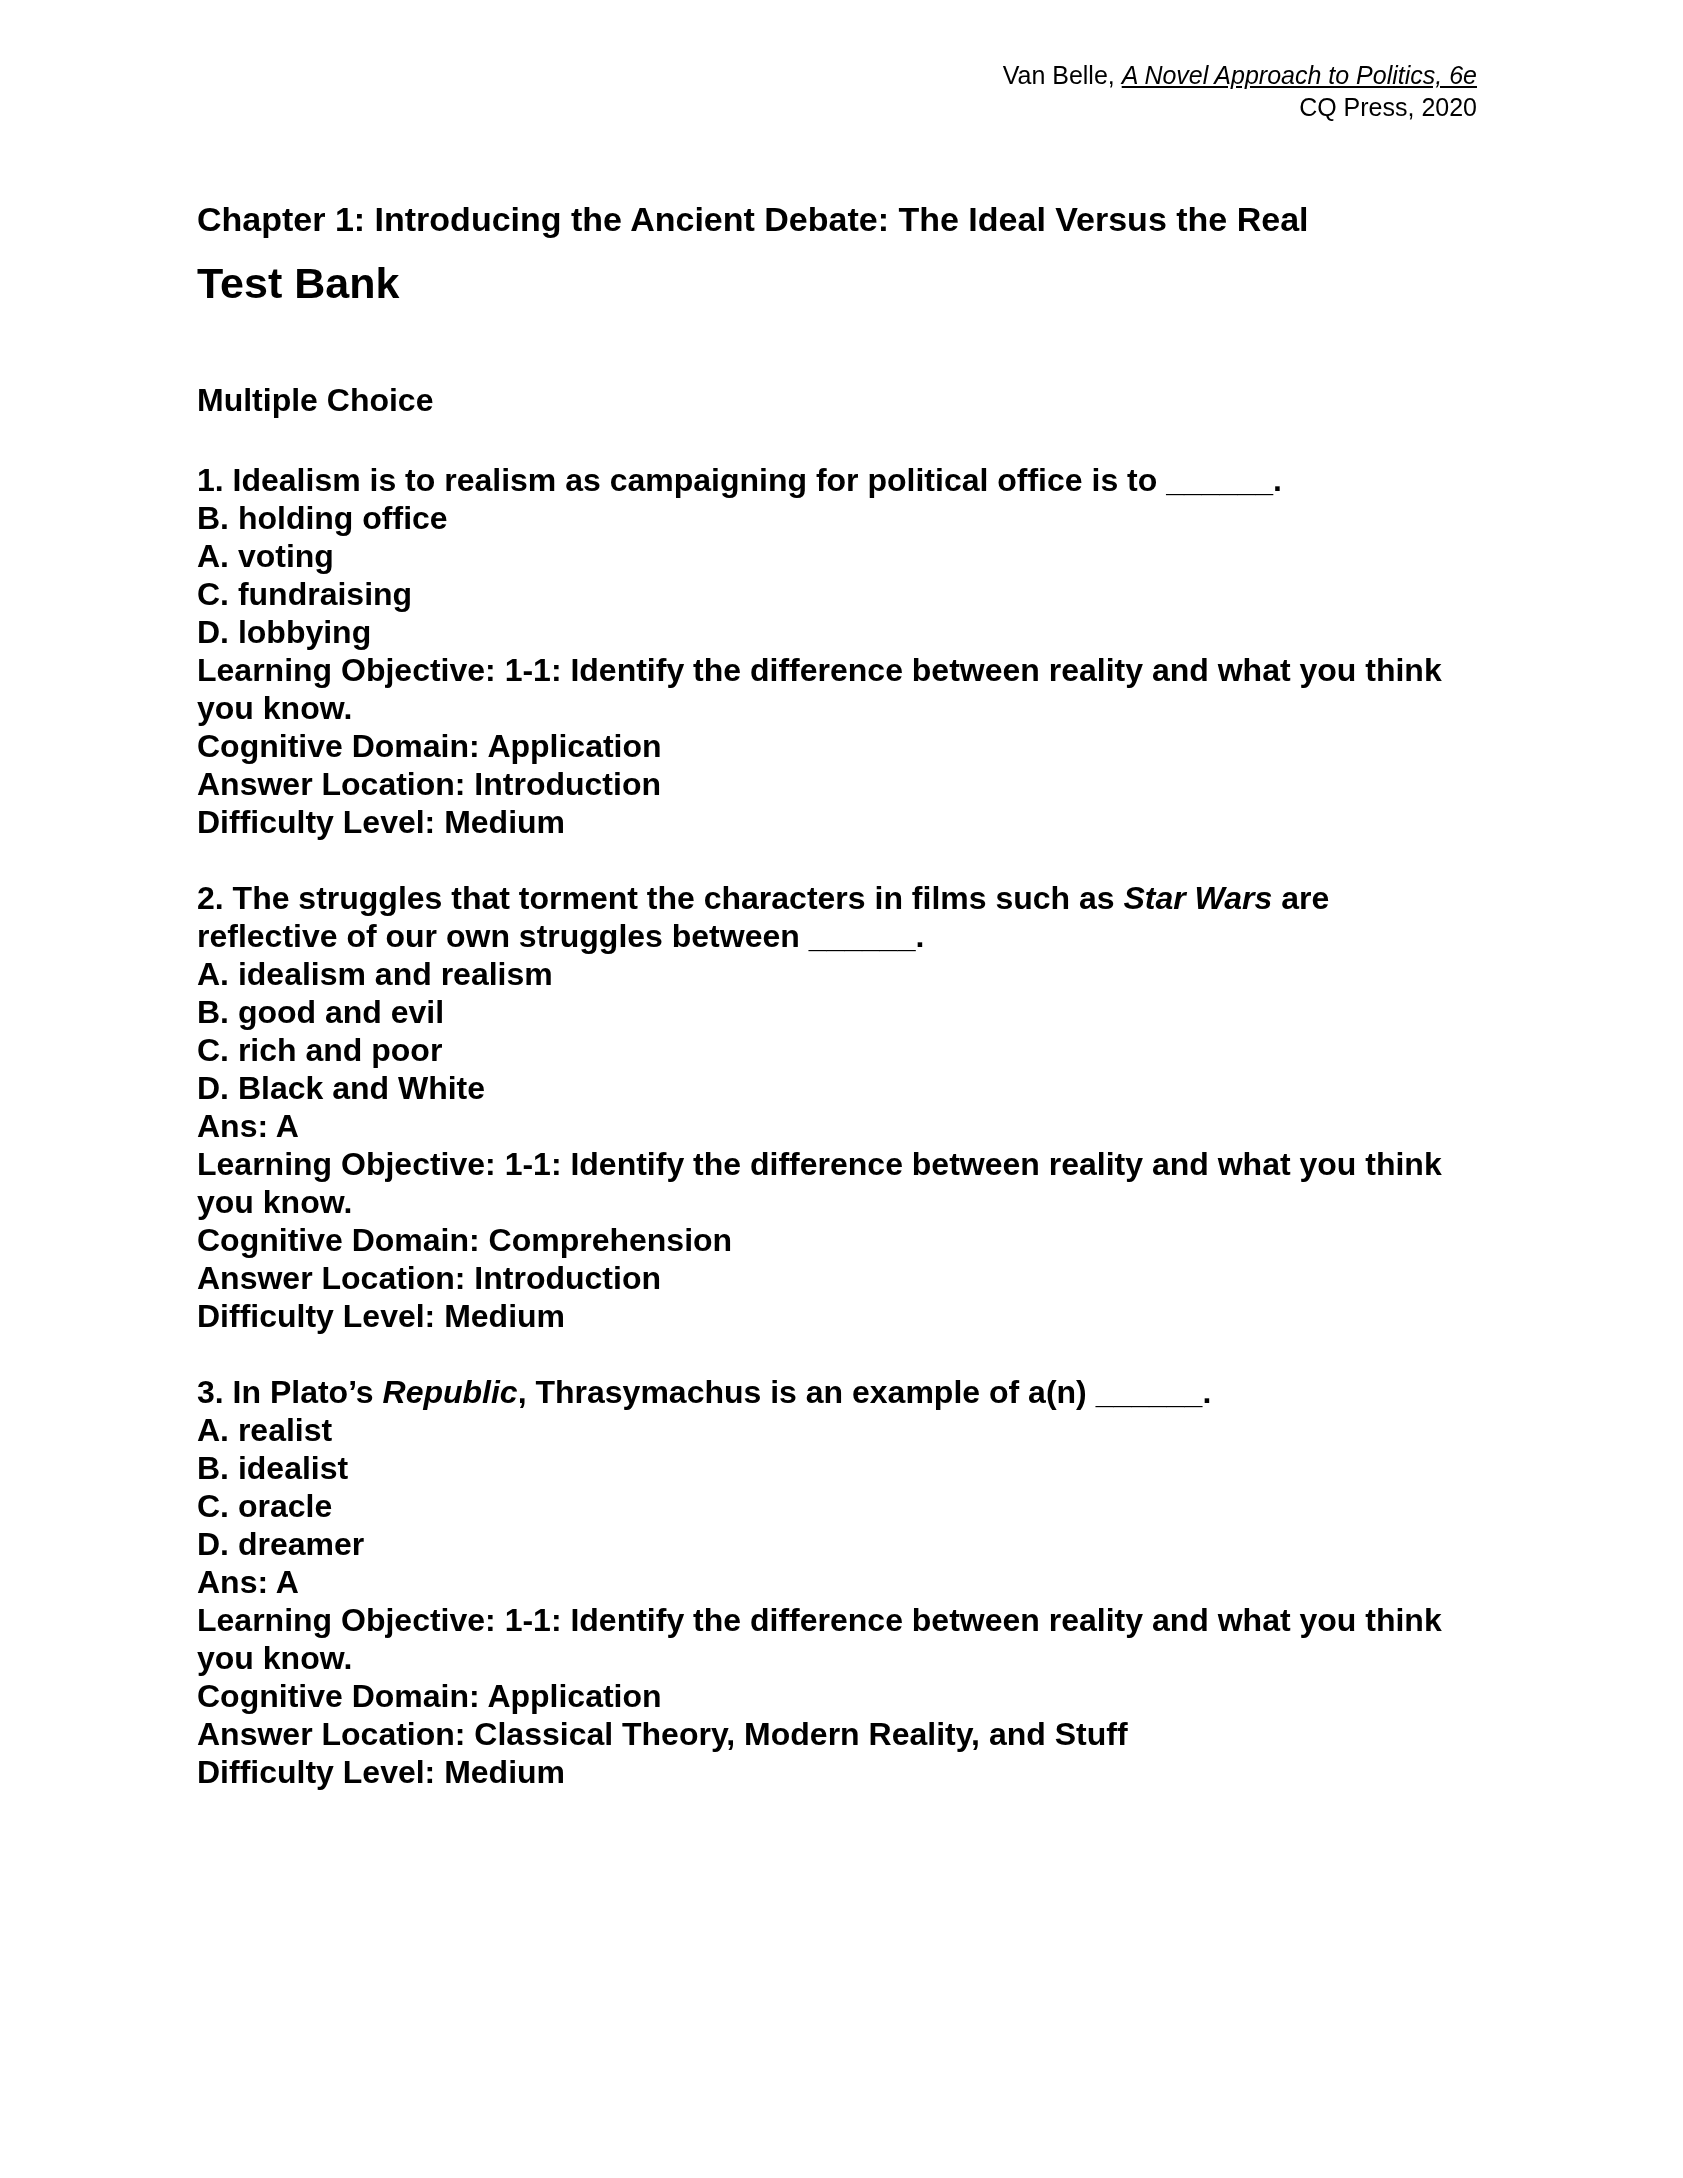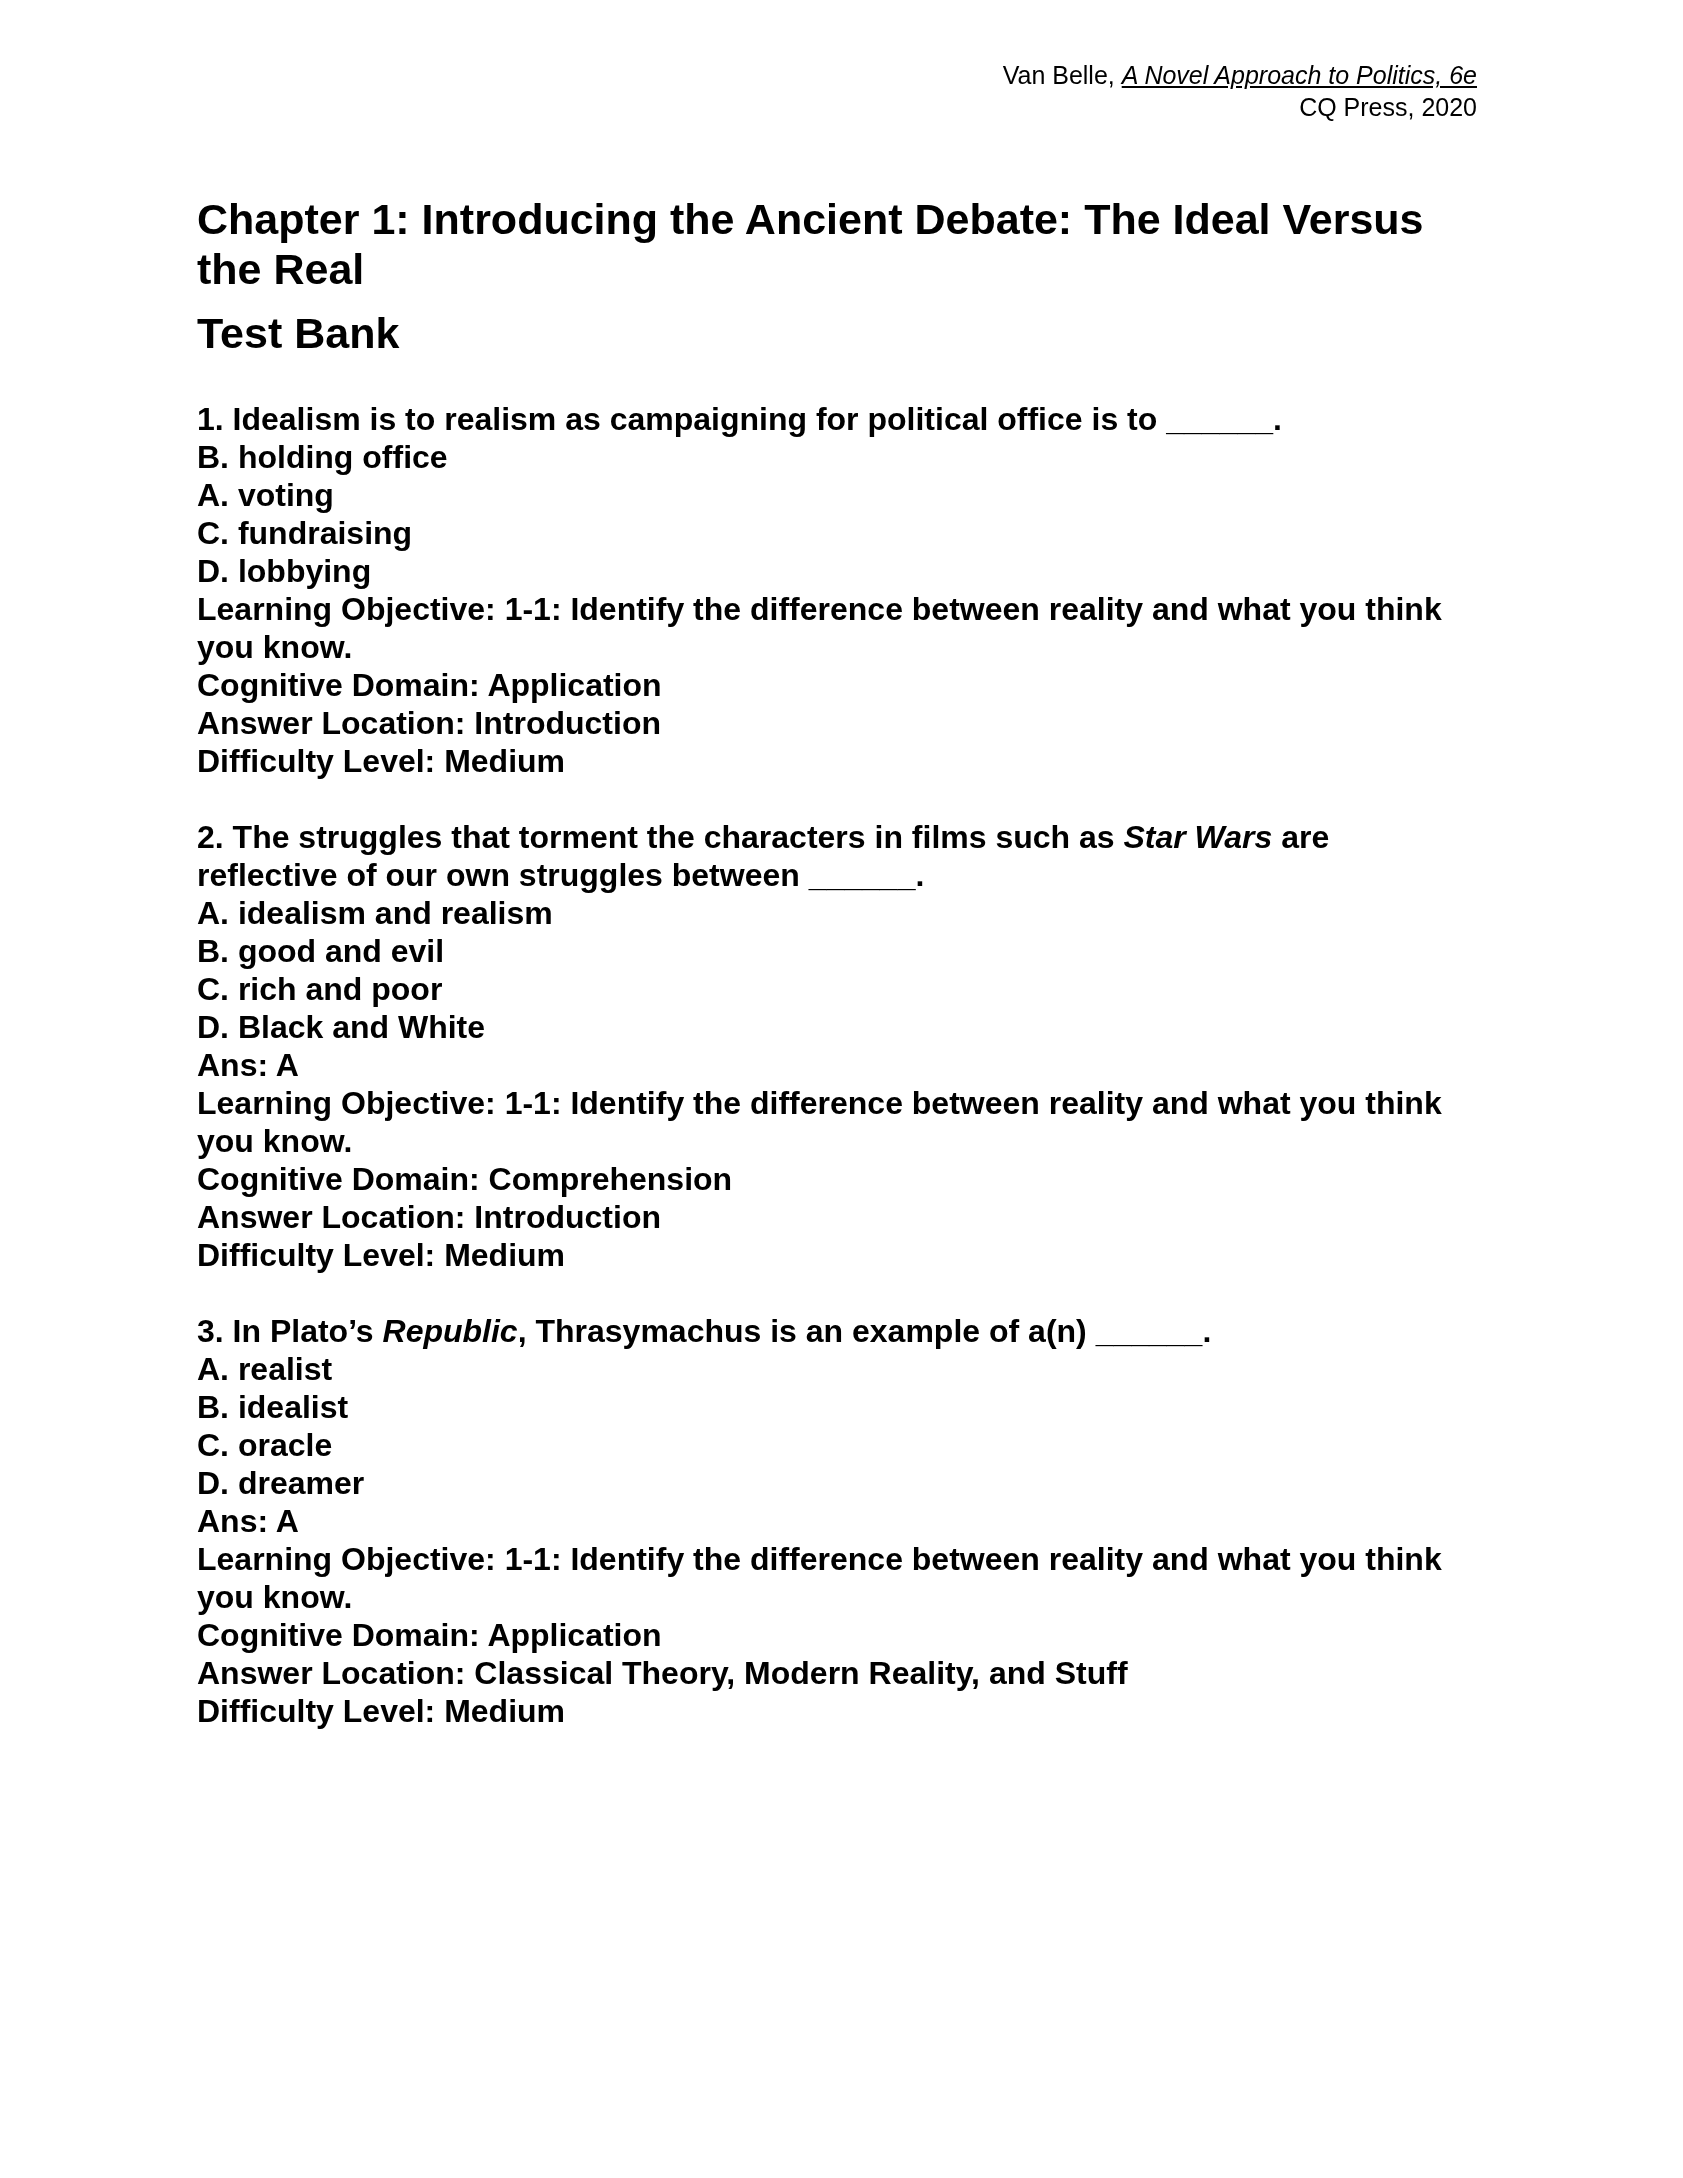--- a/index.html
+++ b/index.html
@@ -2,39 +2,40 @@
 <html><head>
 <meta charset="utf-8">
 <style>
   html, body { margin:0; padding:0; background:#ffffff; }
   body { width:1683px; height:2178px; position:relative; overflow:hidden;
          font-family:"Liberation Sans", sans-serif; color:#000; }
   .header { position:absolute; right:206px; top:59px; text-align:right;
             font-size:25px; line-height:32px; }
   .header .ital { font-style:italic;text-decoration:underline; }
   .content { position:absolute; left:197px; top:194px; width:1267px; }
-  .chapter-title { font-size:43px; font-weight:bold; line-height:50px; margin:0; }
+  .chapter-title { font-size:34px; font-weight:bold; line-height:50px; margin:0; }
   .test-bank { font-size:43px; font-weight:bold; line-height:50px; margin:14px 0 0 0; }
   .section-title { font-size:32px; font-weight:bold; line-height:38px; margin:73px 0 0 0; }
   .questions { margin-top:42px;font-weight:bold; }
   .question { font-size:32px; line-height:38px; margin-bottom:38px; }
   .line { display:block; white-space:pre-wrap; }
   .q-stem em { font-style:italic; }
 </style>
 </head>
 <body>
 
 <div class="header">
   <div><span>Van Belle, </span><span class="ital">A Novel Approach to Politics, 6e</span></div>
   <div>CQ Press, 2020</div>
 </div>
 
 <div class="content">
   <h1 class="chapter-title">Chapter 1: Introducing the Ancient Debate: The Ideal Versus the Real</h1>
   <h2 class="test-bank">Test Bank</h2>
+  <h3 class="section-title">Multiple Choice</h3>
 
   <div class="questions">
     <div class="question">
       <span class="line q-stem"><span>1. Idealism is to realism as campaigning for political office is to ______.</span><em></em><span></span></span>
       <span class="line">B. holding office</span>
       <span class="line">A. voting</span>
       <span class="line">C. fundraising</span>
       <span class="line">D. lobbying</span>
       <span class="line">Learning Objective: 1-1: Identify the difference between reality and what you think you know.</span>
       <span class="line">Cognitive Domain: Application</span>

